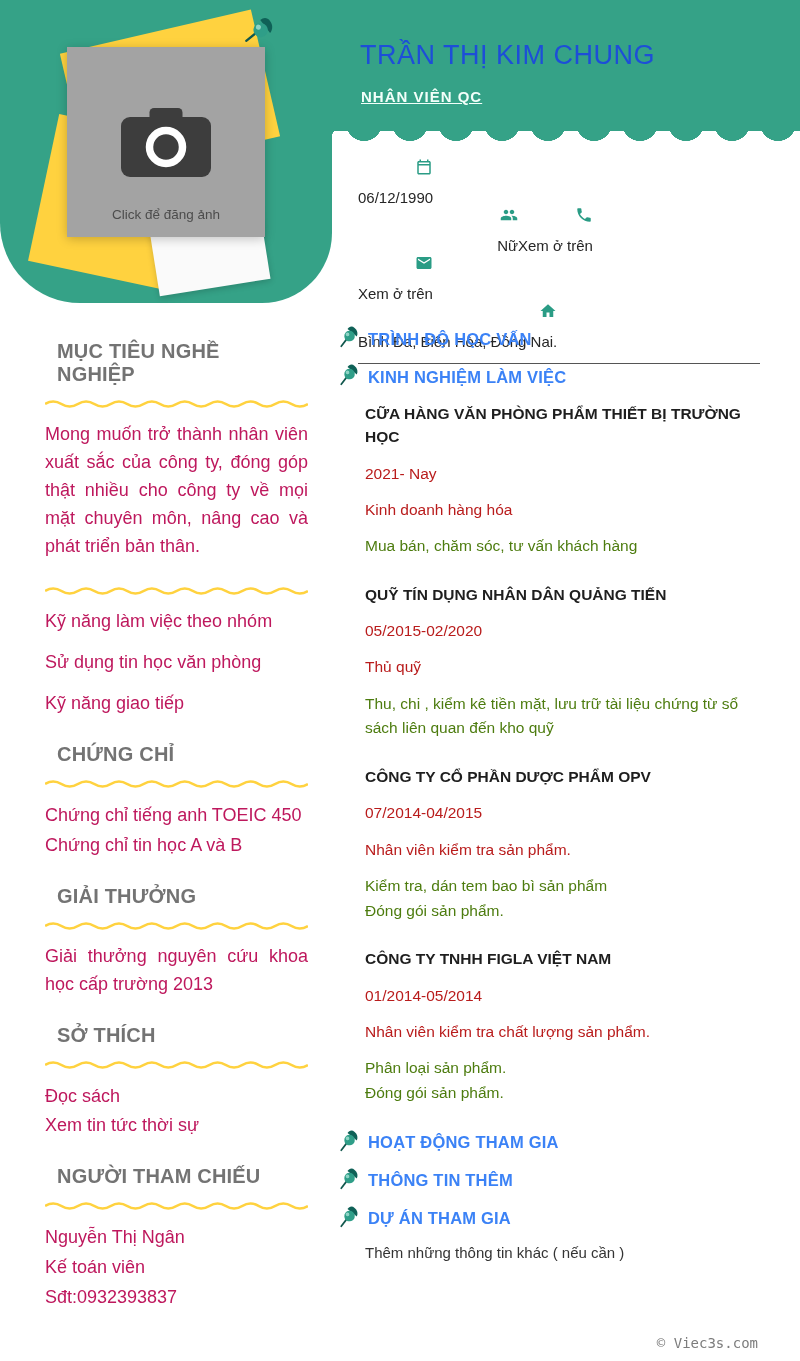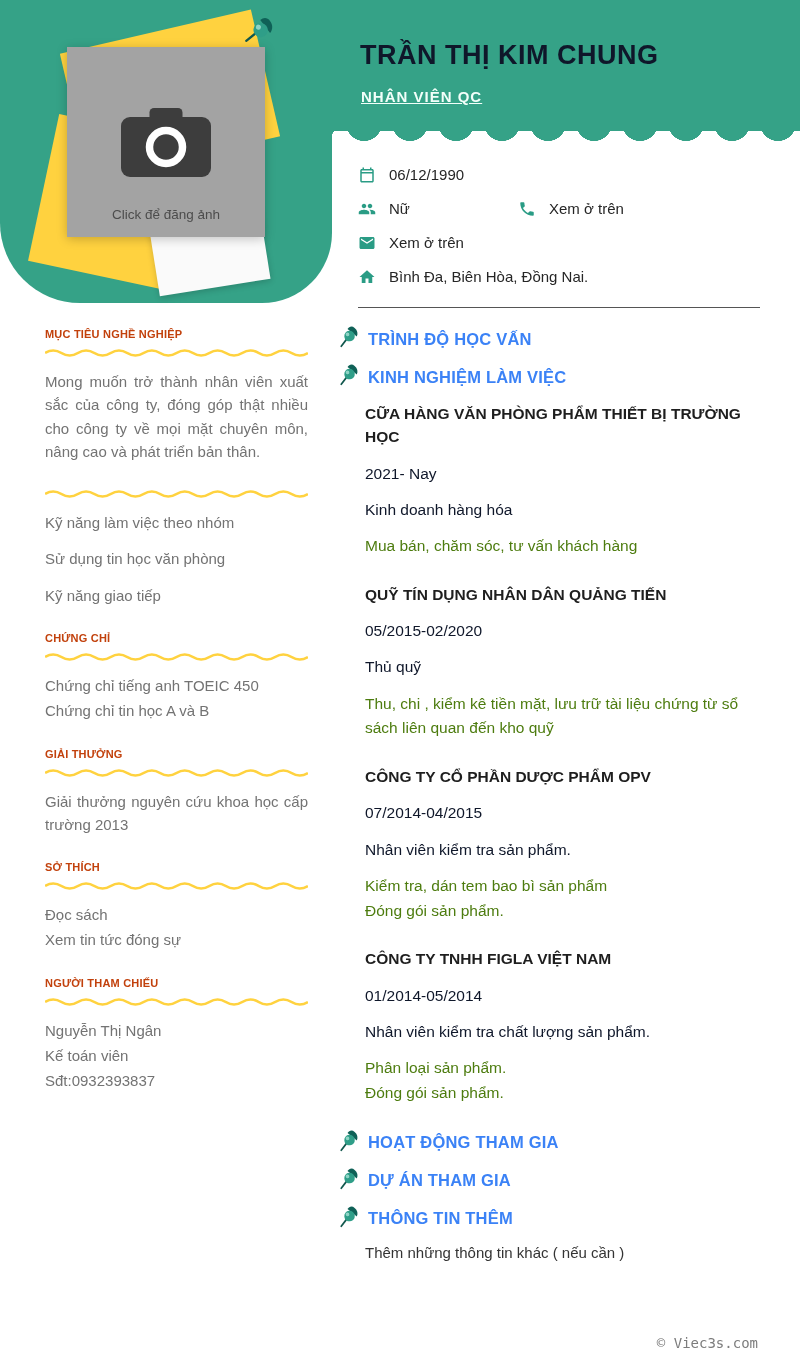--- a/index.html
+++ b/index.html
@@ -20,48 +20,48 @@
   .paper.y1  { left:72px;  top:30px;  width:196px; height:130px; background:#ffd23f; transform:rotate(-13deg); }
   .paper.y2  { left:42px;  top:128px; width:150px; height:150px; background:#ffd23f; transform:rotate(12deg); }
   .paper.wht { left:152px; top:196px; width:112px; height:92px;  background:#fafafa; transform:rotate(-9deg); box-shadow:0 2px 6px rgba(0,0,0,.18); }
   .polaroid {
     position:absolute; left:67px; top:47px; width:198px; height:190px;
     background:#a3a3a3; box-shadow:0 2px 10px rgba(0,0,0,.22); cursor:pointer;
   }
   .cam { position:absolute; left:50%; top:58px; transform:translateX(-50%); }
   .photo-caption { position:absolute; left:0; right:0; bottom:15px; text-align:center; font-size:13.5px; color:#4c4c4c; }
   .pin-decor { position:absolute; left:244px; top:16px; transform:rotate(8deg); }
-  .h-name  { position:absolute; left:360px; top:40px; font-size:27px; font-weight:bold; color:#0f172a; letter-spacing:.5px; }
+  .h-name  { position:absolute; left:360px; top:40px; font-size:27px; font-weight:normal; color:#1d4ed8; letter-spacing:.5px; }
   .h-title { position:absolute; left:361px; top:88px; font-size:15px; font-weight:bold; color:#f2fffa; letter-spacing:1px;text-decoration:underline; }
   
   .contact { position:absolute; left:358px; top:158px; width:402px; font-size:15px; color:#262626; }
   .c-row  { display:flex; align-items:center; min-height:34px; }
-  .c-cell { display:flex; align-items:flex-start; gap:13px; }
+  .c-cell { display:flex; align-items:flex-end; gap:13px;flex-direction:column; }
   .c-cell.w { width:160px; }
   .c-ic { width:18px; height:18px; flex:0 0 18px; display:inline-block; }
   .c-hr { border:none; border-top:1px solid #555; margin:13px 0 0 0; width:402px; }
   
   .col-left  { position:absolute; left:45px;  top:328px; width:263px; }
   .col-right { position:absolute; left:338px; top:326px; width:426px; }
   .lsec { margin-bottom:25px; }
-  .lsec h2 { margin:0; font-size:11px; color:#c2410c; letter-spacing:.2px; }
+  .lsec h2 { margin:12px; font-size:20px; color:#737373; letter-spacing:.2px; }
   .wave { display:block; width:100%; height:10px; margin:7px 0 13px; }
-  .lbody { font-size:15px; line-height:1.55; color:#737373; }
+  .lbody { font-size:18px; line-height:1.55; color:#be185d; }
   .just { text-align:justify; }
   .loose > div { margin-bottom:13px; }
   .loose > div:last-child { margin-bottom:0; }
   .tight > div { margin-bottom:1px; line-height:1.6; }
   
   .rhead { display:flex; align-items:center; gap:8px; margin-bottom:12px; }
   .rhead h2 { margin:0; font-size:16.5px; color:#3b82f6; letter-spacing:.2px; }
   .rhead .pin { flex:0 0 22px; transform:rotate(-6deg); }
   .rbody { padding-left:27px; }
   .job { margin-bottom:24px; }
   .job .co   { font-weight:bold; color:#1e1e1e; font-size:15.5px; line-height:1.5; margin-bottom:13px; }
-  .job .line { font-size:15.5px; color:#0f172a; margin-bottom:13px; line-height:1.5; }
+  .job .line { font-size:15.5px; color:#b91c1c; margin-bottom:13px; line-height:1.5; }
   .job .dets { font-size:15.5px; color:#4d7c0f; line-height:1.6; }
   .note { font-size:15px; color:#343434; padding-left:27px; margin-top:2px; }
   .footer { position:absolute; right:42px; bottom:10px; font-family:"DejaVu Sans Mono", monospace; font-size:14px; color:#7c7c7c; }
 </style>
 </head>
 <body>
 
 <div class="band"></div>
 <div class="scallops"></div>
 <div class="blob"></div>
@@ -184,21 +184,21 @@
     <div class="lbody just">Giải thưởng nguyên cứu khoa học cấp trường 2013</div>
   </div>
 
   <div class="lsec">
     <h2>SỞ THÍCH</h2>
     <svg class="wave" viewBox="0 0 240 10" preserveAspectRatio="none">
         <path d="M0 6 Q7.5 1 15 6 T30 6 T45 6 T60 6 T75 6 T90 6 T105 6 T120 6 T135 6 T150 6 T165 6 T180 6 T195 6 T210 6 T225 6 T240 6" fill="none" stroke="#ffd23f" stroke-width="2.6"></path>
       </svg>
     <div class="lbody tight">
       <div>Đọc sách</div>
-      <div>Xem tin tức đóng sự</div>
+      <div>Xem tin tức thời sự</div>
     </div>
   </div>
 
   <div class="lsec">
     <h2>NGƯỜI THAM CHIẾU</h2>
     <svg class="wave" viewBox="0 0 240 10" preserveAspectRatio="none">
         <path d="M0 6 Q7.5 1 15 6 T30 6 T45 6 T60 6 T75 6 T90 6 T105 6 T120 6 T135 6 T150 6 T165 6 T180 6 T195 6 T210 6 T225 6 T240 6" fill="none" stroke="#ffd23f" stroke-width="2.6"></path>
       </svg>
     <div class="lbody tight">
       <div>Nguyễn Thị Ngân</div>
@@ -291,32 +291,32 @@
 
   <div class="rhead">
     <span class="pin">
       <svg viewBox="0 0 26 26" width="22" height="22">
           <path d="M3 23 L10 15.5" stroke="#11574d" stroke-width="2" stroke-linecap="round"></path>
           <path d="M12.5 3.5 L22.5 13.5 C24.5 10 24 6 21 3 C18 0 14.8 0.8 12.5 3.5 Z" fill="#0f6157"></path>
           <circle cx="14" cy="12" r="6.2" fill="#2f9e88"></circle>
           <circle cx="11.8" cy="9.8" r="2.2" fill="#8fd4c5"></circle>
         </svg>
     </span>
+    <h2>THÔNG TIN THÊM</h2>
+  </div>
+
+  <div class="rhead">
+    <span class="pin">
+      <svg viewBox="0 0 26 26" width="22" height="22">
+          <path d="M3 23 L10 15.5" stroke="#11574d" stroke-width="2" stroke-linecap="round"></path>
+          <path d="M12.5 3.5 L22.5 13.5 C24.5 10 24 6 21 3 C18 0 14.8 0.8 12.5 3.5 Z" fill="#0f6157"></path>
+          <circle cx="14" cy="12" r="6.2" fill="#2f9e88"></circle>
+          <circle cx="11.8" cy="9.8" r="2.2" fill="#8fd4c5"></circle>
+        </svg>
+    </span>
     <h2>DỰ ÁN THAM GIA</h2>
   </div>
 
-  <div class="rhead">
-    <span class="pin">
-      <svg viewBox="0 0 26 26" width="22" height="22">
-          <path d="M3 23 L10 15.5" stroke="#11574d" stroke-width="2" stroke-linecap="round"></path>
-          <path d="M12.5 3.5 L22.5 13.5 C24.5 10 24 6 21 3 C18 0 14.8 0.8 12.5 3.5 Z" fill="#0f6157"></path>
-          <circle cx="14" cy="12" r="6.2" fill="#2f9e88"></circle>
-          <circle cx="11.8" cy="9.8" r="2.2" fill="#8fd4c5"></circle>
-        </svg>
-    </span>
-    <h2>THÔNG TIN THÊM</h2>
-  </div>
-
   <div class="note">Thêm những thông tin khác ( nếu cần )</div>
 
 </div>
 
 <div class="footer">© Viec3s.com</div>
 
 </body></html>

